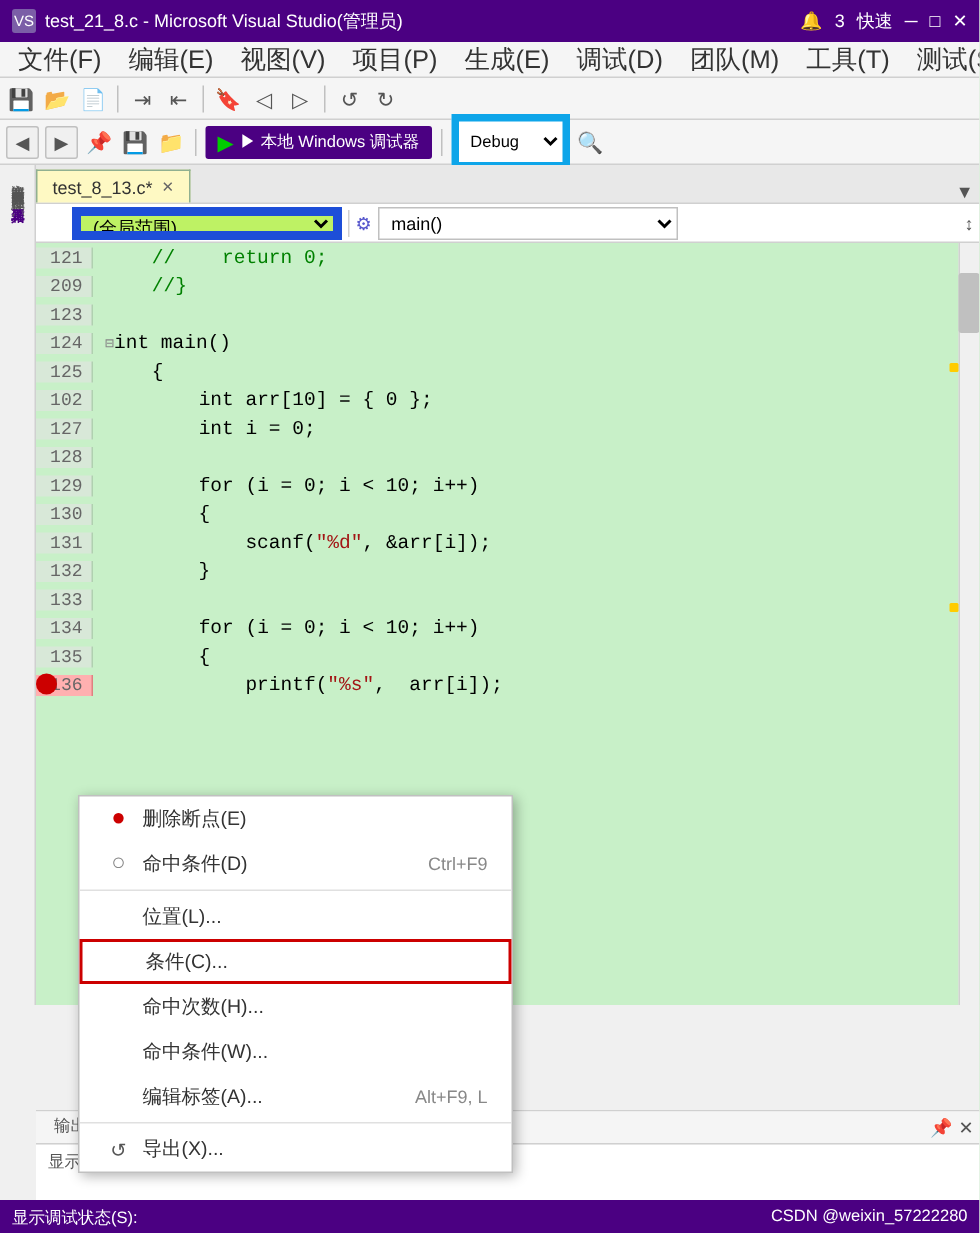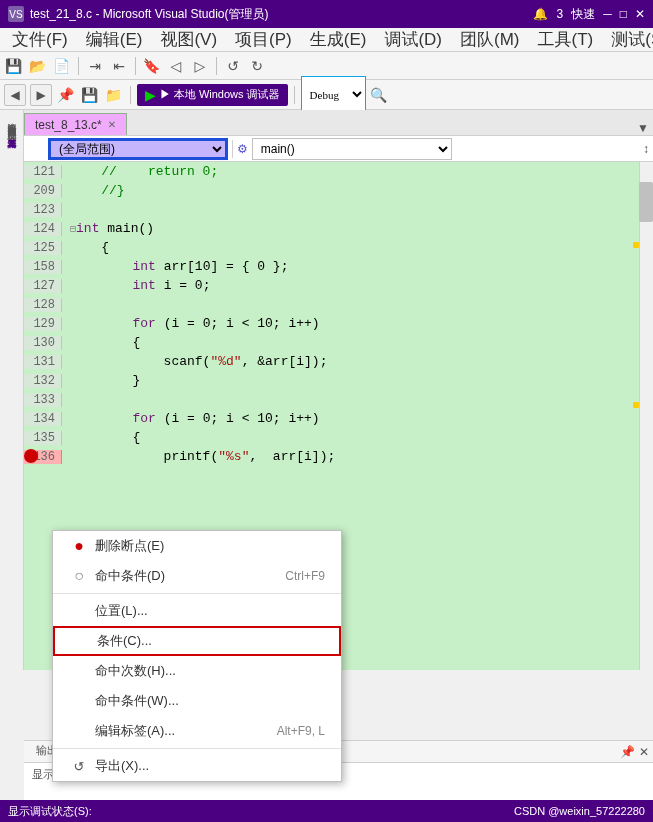--- a/index.html
+++ b/index.html
@@ -125,26 +125,25 @@
       align-items: center;
       gap: 4px;
       height: 22px;
       border-radius: 2px;
     }
     .run-btn .play-icon {
       color: #00cc00;
       font-size: 14px;
     }
     .debugger-select {
-      border: 1px solid #0ea5e9;
+      border: 5px solid #0ea5e9;
       background: white;
       padding: 1px 4px;
       font-size: 11px;
       height: 37px;
-      font-family: Liberation Serif, serif;
     }
 
     
     .tab-bar {
       background: #e8e8e8;
       height: 26px;
       display: flex;
       align-items: flex-end;
       padding-left: 24px;
       border-bottom: 1px solid #d0d0d0;
@@ -156,42 +155,42 @@
       padding: 3px 10px;
       font-size: 12px;
       display: flex;
       align-items: center;
       gap: 6px;
       cursor: pointer;
       height: 22px;
       color: #333;
     }
     .tab.active {
-      background: #f0abfc;
+      background: #fef9c3;
       border-color: #90b090;
     }
     .tab-close {
       font-size: 10px;
       color: #666;
       cursor: pointer;
     }
 
     
     .scope-bar {
       background: white;
       height: 26px;
       display: flex;
       align-items: center;
       padding-left: 24px;
       border-bottom: 1px solid #d0d0d0;
     }
     .scope-select {
       width: 180px;
-      border: 3px solid #1d4ed8;
-      background: #c4b5fd;
+      border: 6px solid #1d4ed8;
+      background: #bef264;
       font-size: 12px;
       height: 22px;
       padding: 0 4px;
     }
     .scope-separator {
       width: 1px;
       height: 18px;
       background: #d0d0d0;
       margin: 0 4px;
     }
@@ -235,21 +234,21 @@
       border-right: 1px solid #b0d0b0;
       flex-shrink: 0;
       user-select: none;
     }
     .line-content {
       padding-left: 8px;
       white-space: pre;
       color: #000;
       flex: 1;
     }
-    .kw { color: #701a75; font-weight: normal; }
+    .kw { color: #000000; font-weight: normal; }
     .cm { color: #008000; }
     .str { color: #a31515; }
     .breakpoint {
       position: absolute;
       left: 0;
       top: 2px;
       width: 14px;
       height: 14px;
       background: #cc0000;
       border-radius: 50%;
@@ -478,21 +477,21 @@
         <div class="line-num">124</div>
         <div class="line-content"><span style="color:#888; font-size:10px;">⊟</span><span class="kw">int</span> main()</div>
       </div>
 
       <div class="code-line">
         <div class="line-num">125</div>
         <div class="line-content">    {</div>
       </div>
 
       <div class="code-line">
-        <div class="line-num">158</div>
+        <div class="line-num">102</div>
         <div class="line-content">        <span class="kw">int</span> arr[10] = { 0 };</div>
       </div>
 
       <div class="code-line">
         <div class="line-num">127</div>
         <div class="line-content">        <span class="kw">int</span> i = 0;</div>
       </div>
 
       <div class="code-line">
         <div class="line-num">128</div>

